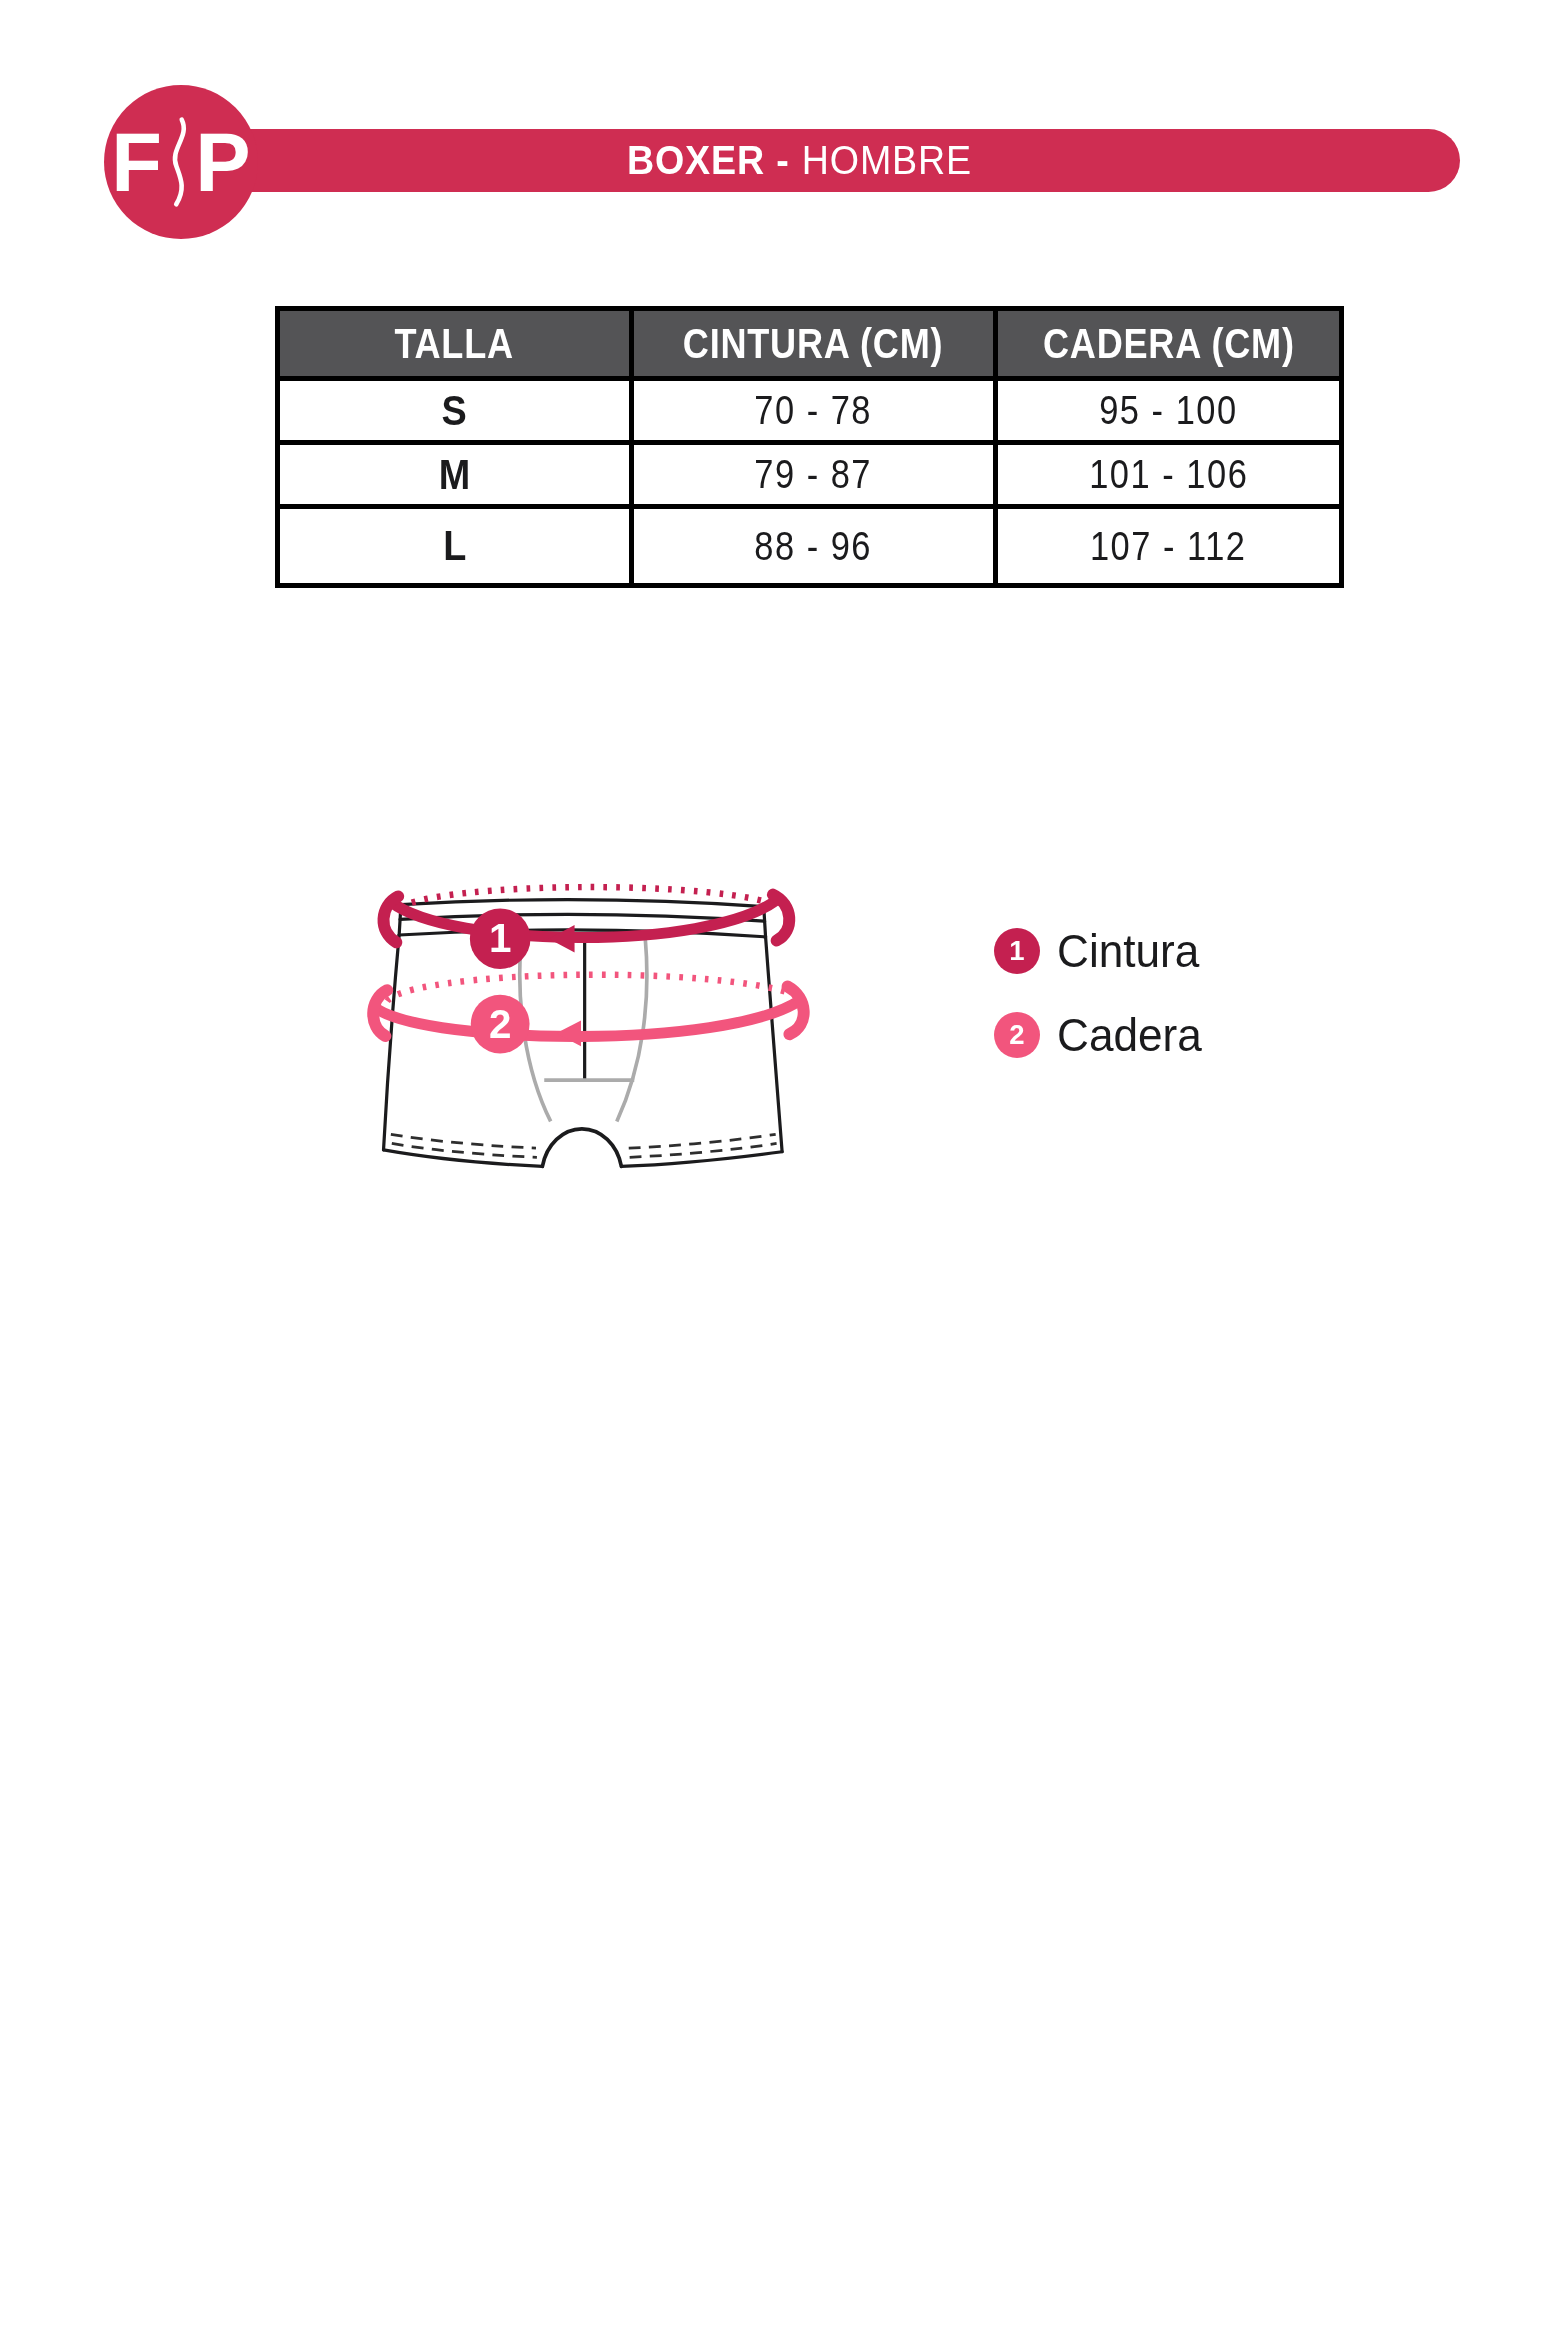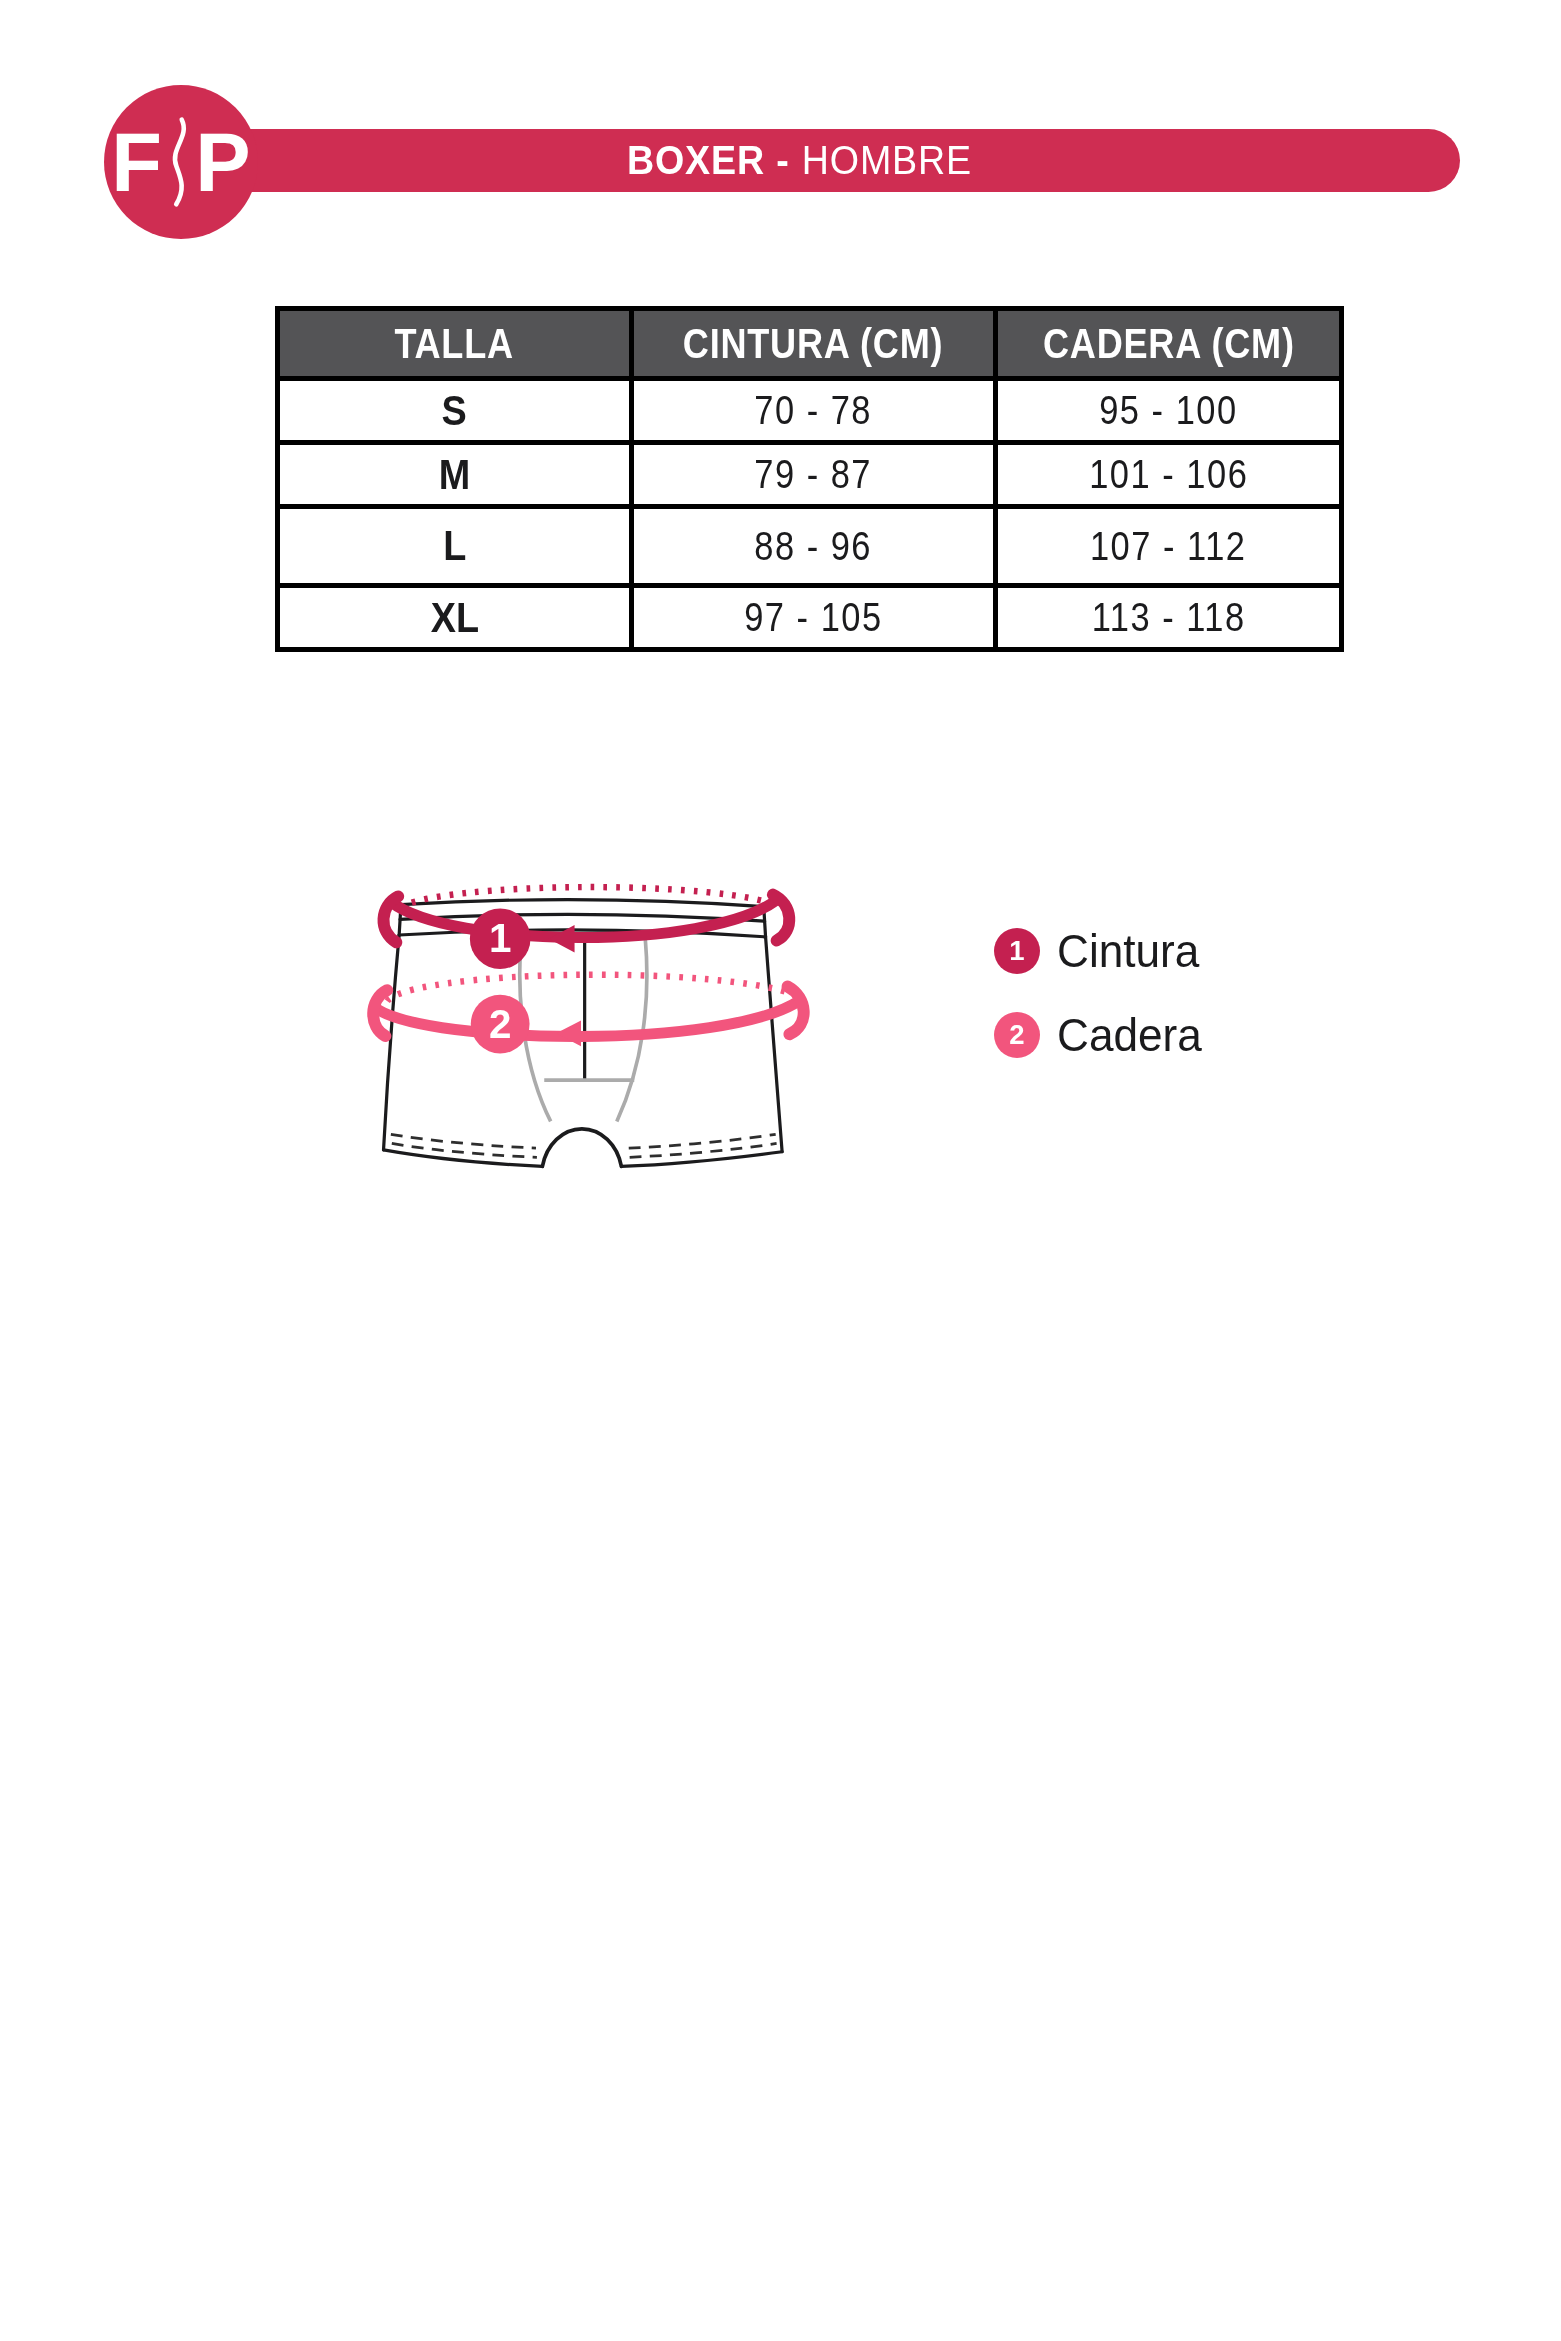--- a/index.html
+++ b/index.html
@@ -99,25 +99,20 @@
       <tr>
         <td><span class="sz">M</span></td>
         <td><span class="val">79 - 87</span></td>
         <td><span class="val">101 - 106</span></td>
       </tr>
       <tr class="tall">
         <td><span class="sz">L</span></td>
         <td><span class="val">88 - 96</span></td>
         <td><span class="val">107 - 112</span></td>
       </tr>
-      <tr>
-        <td><span class="sz">XL</span></td>
-        <td><span class="val">97 - 105</span></td>
-        <td><span class="val">113 - 118</span></td>
-      </tr>
     </tbody>
   </table>
 </div>
 
 <svg class="abs" id="diagram" viewBox="0 0 490 360">
 
   <g stroke="#1b1b1d" stroke-width="3.5" fill="none" stroke-linecap="round">
     <path d="M 37,55 Q 233,43 432,57"></path>
     <path d="M 36,71 Q 233,59 433,73"></path>
     <path d="M 35,88 Q 233,76 434,90"></path>

